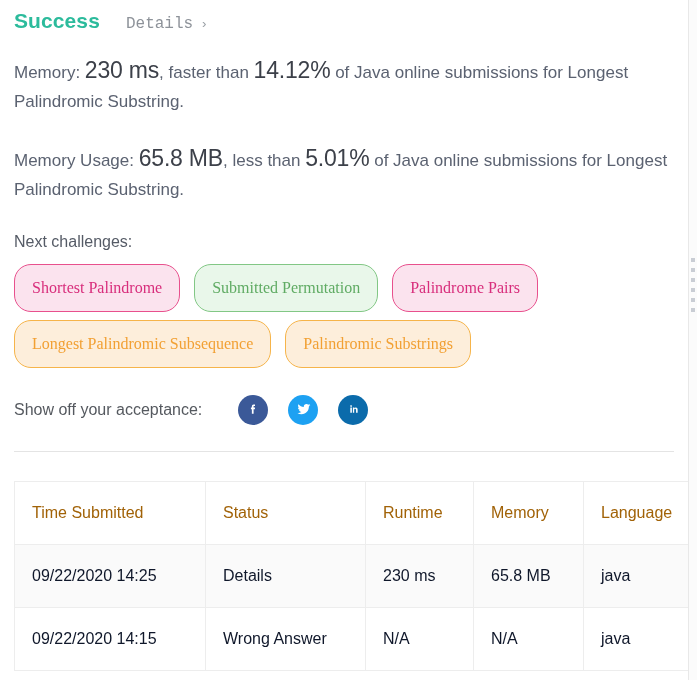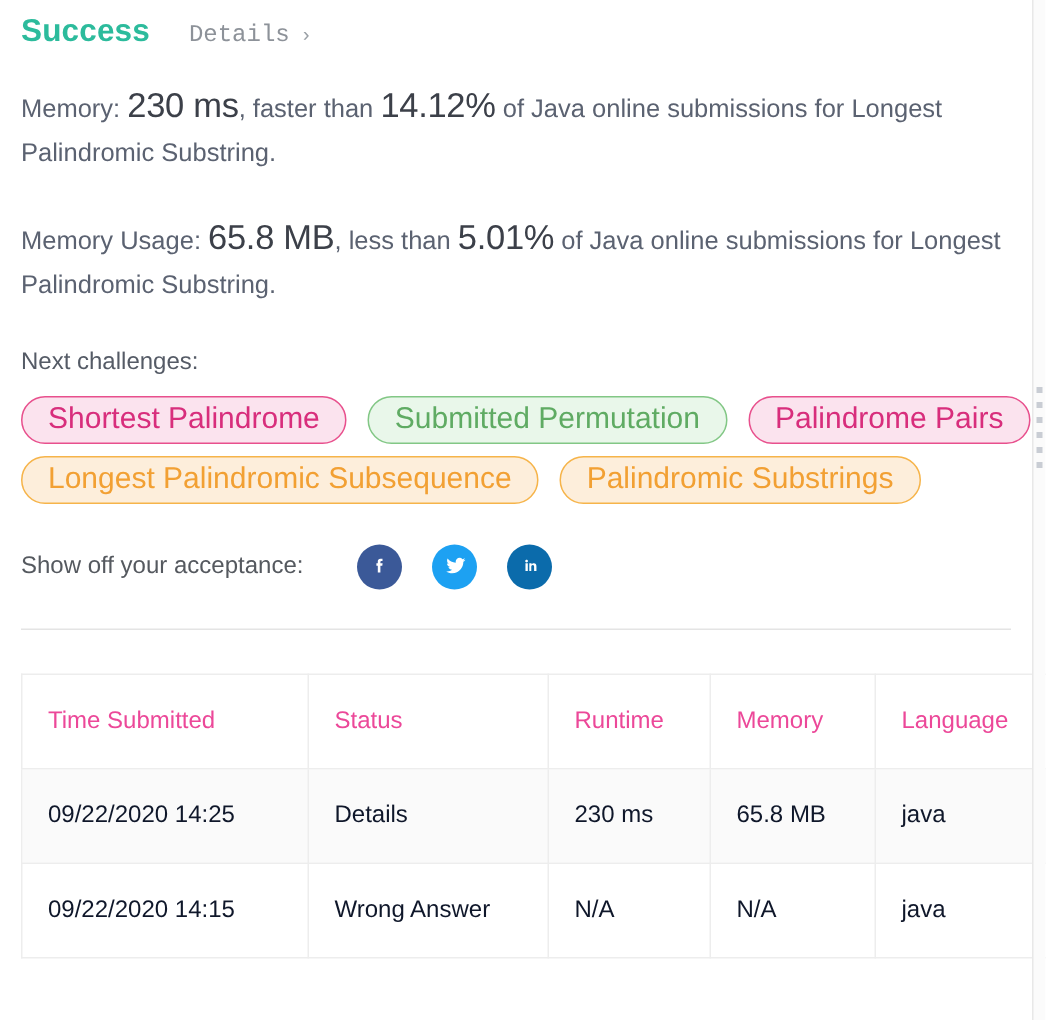--- a/index.html
+++ b/index.html
@@ -109,28 +109,29 @@
   .tag-row {
     display: flex;
     align-items: center;
     gap: 14px;
     margin-bottom: 8px;
   }
   .tag {
     display: inline-flex;
     align-items: center;
     justify-content: center;
-    height: 32px;
+    height: 48px;
     padding: 0 17px;
     border-radius: 17px;
-    font-size: 20px;
+    font-size: 16px;
     border: 1px solid transparent;
     box-sizing: border-box;
     cursor: pointer;
     white-space: nowrap;
+    font-family: Liberation Serif, serif;
   }
   .tag.pink  { background: #fbe3ee; border-color: #e8508d; color: #d82e7c; }
   .tag.green { background: #e9f7ea; border-color: #82c785; color: #5fab63; }
   .tag.orange{ background: #fdf0dc; border-color: #f5b councils; }
   .tag.orange{ background: #fdeedb; border-color: #f6b44a; color: #f2a033; }
 
   
   .share-row {
     display: flex;
     align-items: center;
@@ -177,21 +178,21 @@
     border: 1px solid #ededed;
     text-align: left;
     padding: 0 0 0 17px;
     height: 62px;
     color: #0f172a;
     font-weight: normal;
     vertical-align: middle;
     overflow: hidden;
     white-space: nowrap;
   }
-  .subs-table th { color: #ec4899; background: #ffffff; }
+  .subs-table th { color: #a16207; background: #ffffff; }
   .col-time { width: 191px; }
   .col-status { width: 160px; }
   .col-runtime { width: 108px; }
   .col-memory { width: 110px; }
   .col-language { width: 131px; }
   tr.row-alt td { background: #fafafa; }
   .status-accepted { color: #2cbb9c; }
   .status-wrong { color: #ef4743; }
 </style>
 </head>

